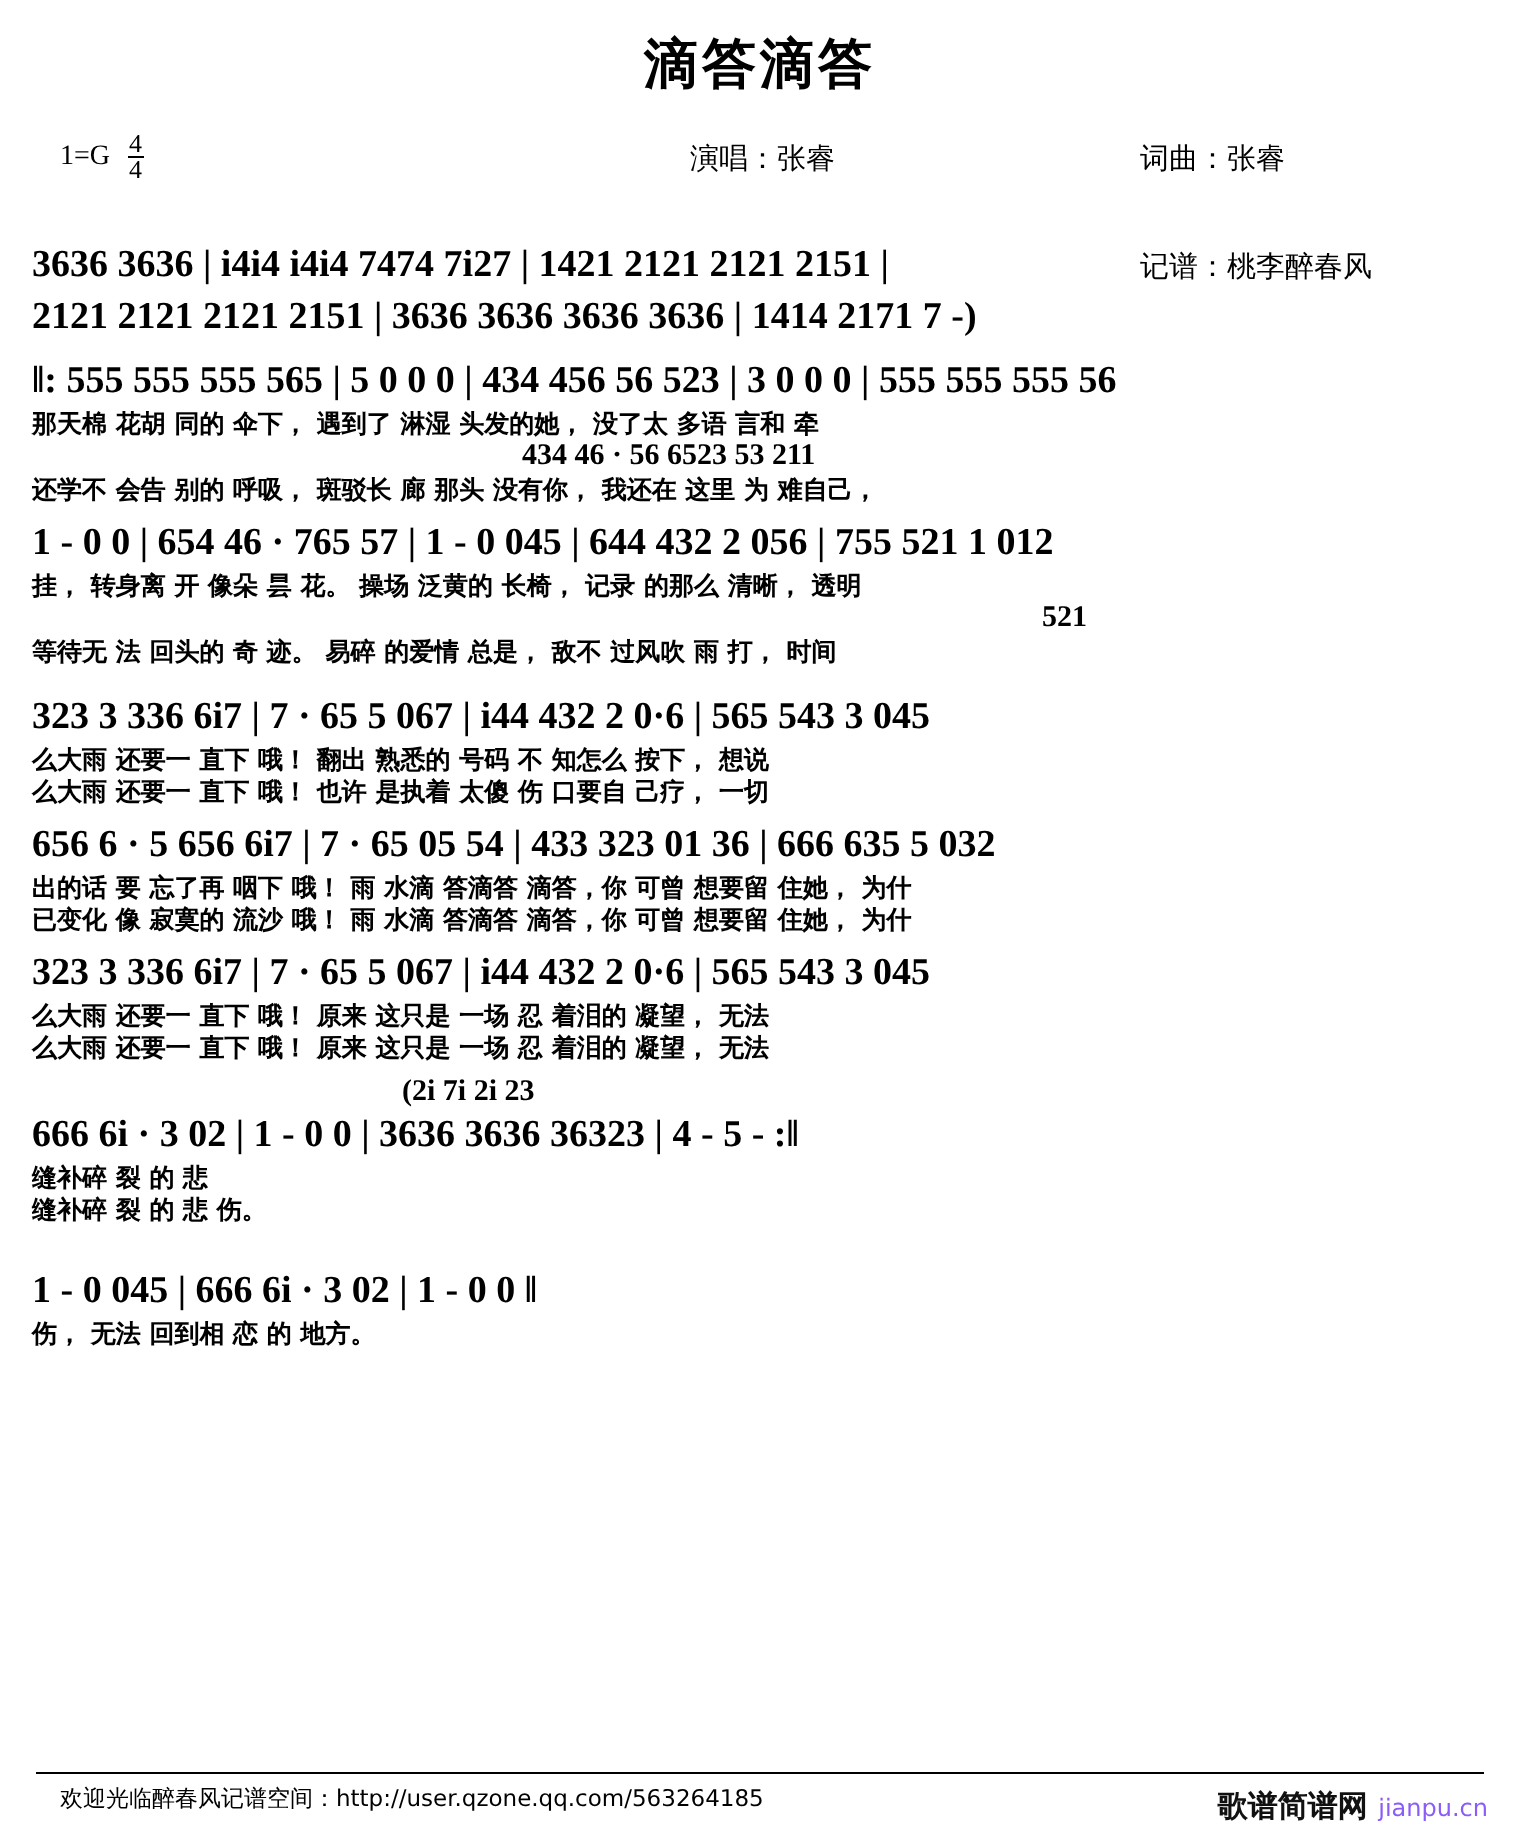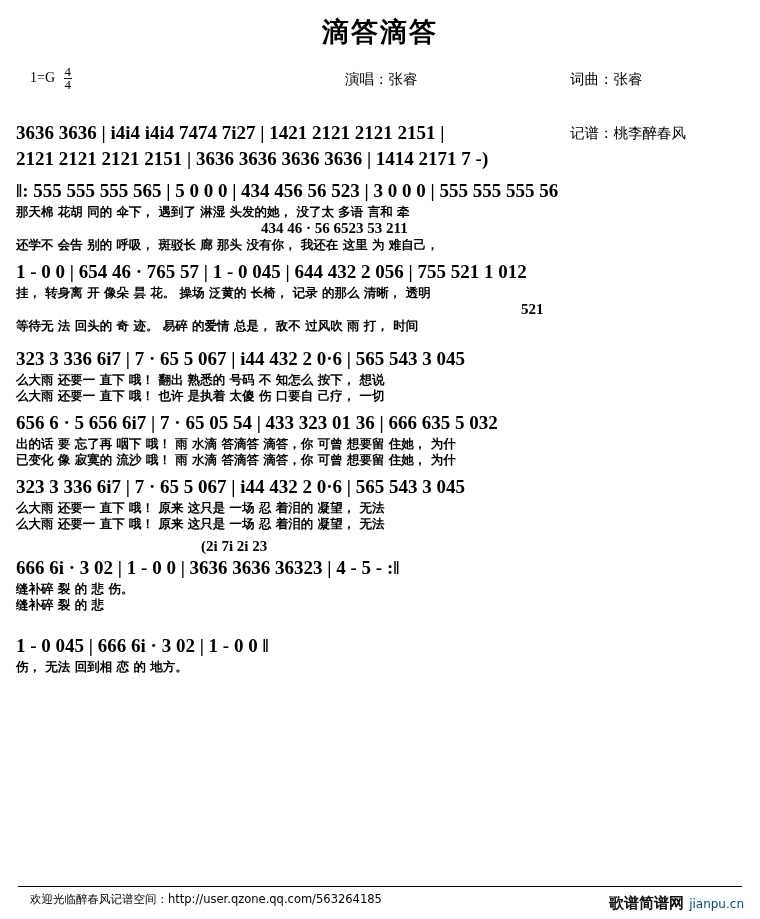--- a/index.html
+++ b/index.html
@@ -91,21 +91,21 @@
   }
   .hrule{
     position:absolute;left:18px;bottom:38px;width:724px;height:1px;background:#000;
   }
   .brand{
     position:absolute;right:16px;bottom:12px;
     font-size:15px;font-weight:bold;
     font-family:"DejaVu Sans", sans-serif;
   }
   .brand .cn{color:#111;text-align:center;}
-  .brand .en{color:#0c4a6e;font-size:12px;font-weight:normal;}
+  .brand .en{color:#8b5cf6;font-size:12px;font-weight:normal;}
 </style>
 </head>
 <body>
 
 <div class="sheet">
 
   <div class="title">滴答滴答</div>
 
   <div class="key">
     <span>1=</span><span>G</span>
@@ -171,22 +171,22 @@
       <div class="notes">323 3 336 6i7 | 7 · 65 5 067 | i44 432 2 0·6 | 565 543 3 045</div>
       <div class="lyric">么大雨      还要一    直下        哦！     原来   这只是   一场     忍   着泪的  凝望，   无法</div>
       <div class="lyric">么大雨      还要一    直下        哦！     原来   这只是   一场     忍   着泪的  凝望，   无法</div>
     </div>
 
     <div class="spacer"></div>
 
     <div class="line">
       <div class="small-note" style="padding-left:185px;">(2i 7i  2i 23</div>
       <div class="notes">666 6i · 3 02 | 1 - 0 0 | 3636 3636 36323 | 4 - 5 - :‖</div>
+      <div class="lyric">缝补碎    裂  的   悲</div>
       <div class="lyric">缝补碎    裂  的   悲   伤。</div>
-      <div class="lyric">缝补碎    裂  的   悲</div>
     </div>
 
     <div class="spacer" style="height:20px;"></div>
 
     <div class="line">
       <div class="notes">1 - 0 045 | 666 6i · 3 02 | 1 - 0 0 ‖</div>
       <div class="lyric">伤，     无法    回到相  恋 的   地方。</div>
     </div>
 
   </div>

